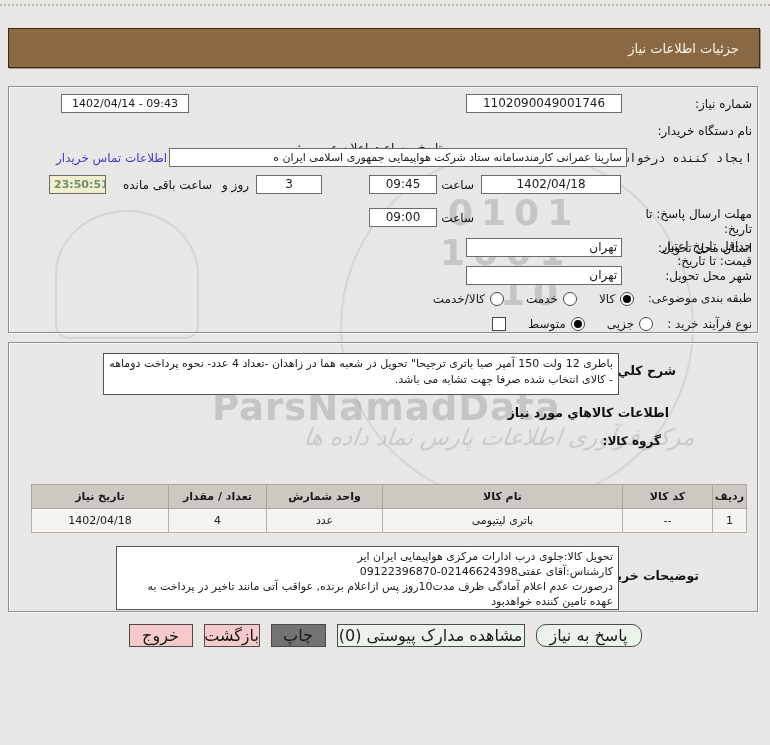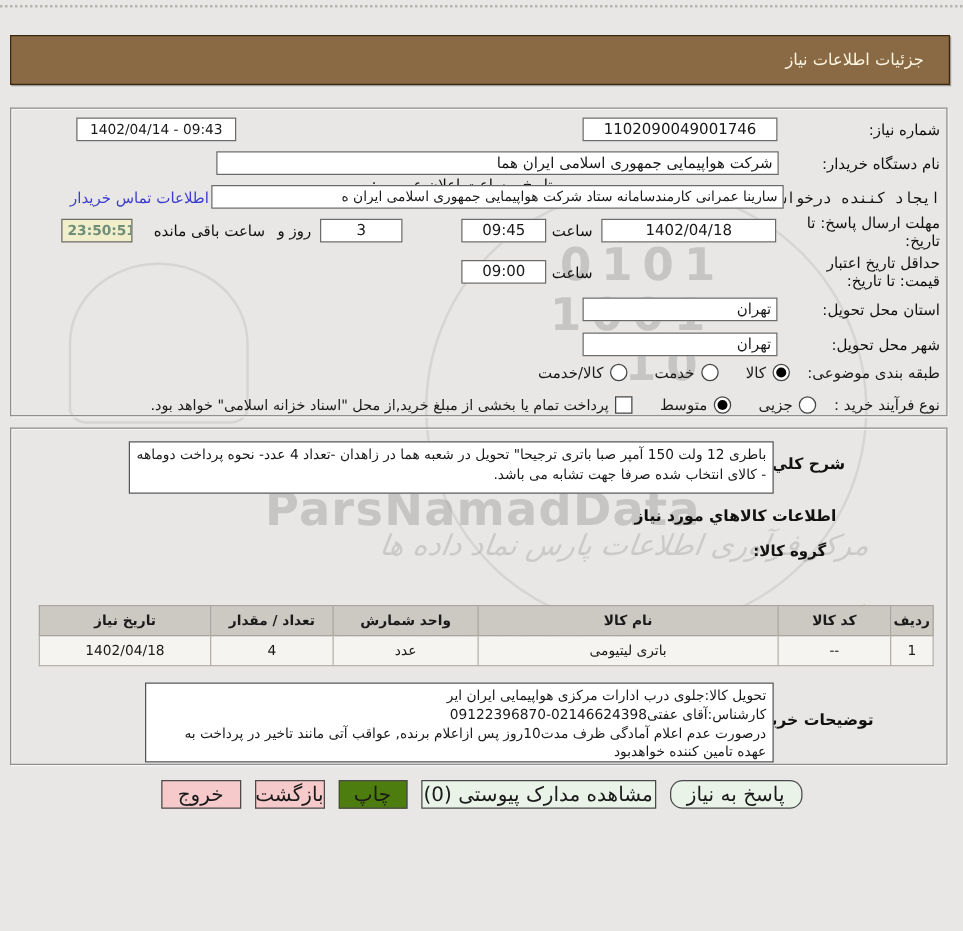--- a/index.html
+++ b/index.html
@@ -20,21 +20,21 @@
   .titlebar .t{color:#fcf6e3;font-size:13px;padding-right:20px;}
   
   .panel{
     position:absolute;box-sizing:border-box;
     border:1px solid #8f8f8f;box-shadow:inset 1px 1px 0 #f6f6f6,1px 1px 0 #f6f6f6;
     background:transparent;
   }
   #panel1{left:8px;top:86px;width:750px;height:247px;}
   #panel2{left:8px;top:342px;width:750px;height:270px;}
   .lbl{position:absolute;white-space:nowrap;color:#111;}
-  .lbl.wrap{white-space:normal;line-height:15px;text-align:right;}
+  .lbl.wrap{white-space:normal;line-height:15px;text-align:right;margin-top:36px;}
   .b{font-weight:bold;}
   .inp{
     position:absolute;background:#fff;border:1px solid #6b6b6b;box-sizing:border-box;
     height:19px;line-height:17px;font-size:12px;padding:0 4px;overflow:hidden;
     white-space:nowrap;text-align:right;z-index:2;
   }
   .num{direction:ltr;text-align:center;}
   .rem{background:#f0eecb;color:#6e8e79;font-weight:bold;}
   .link{position:absolute;color:#3a3ccd;cursor:pointer;white-space:nowrap;z-index:2;}
   .box{
@@ -64,21 +64,21 @@
   }
   .ltr{direction:ltr;}
   
   .btnrow{position:absolute;left:0;top:624px;width:770px;display:flex;justify-content:center;gap:11px;z-index:2;}
   .btn{
     height:23px;border:1px solid #4a4a4a;box-sizing:border-box;font-size:16px;
     display:flex;align-items:center;justify-content:center;white-space:nowrap;
     font-family:"DejaVu Sans",sans-serif;cursor:pointer;padding:0 10px;
   }
   .btn.green{background:#e9f3e8;}
-  .btn.pale{background:#4d7c0f;}
+  .btn.pale{background:#737373;}
   .btn.pink{background:#f6caca;}
   
   .wm{position:absolute;z-index:0;pointer-events:none;}
   .wm-circle{border:2px solid rgba(150,150,150,.22);border-radius:50%;}
   .wm-txt{color:rgba(150,150,150,.42);white-space:nowrap;}
 </style>
 </head>
 <body>
 
 <div class="wm wm-circle" style="left:340px;top:150px;width:350px;height:350px;"></div>
@@ -98,21 +98,20 @@
 </div>
 
 <div class="panel" id="panel1">
 
   <span class="lbl" style="right:5px;top:10px;">شماره نیاز:</span>
   <div class="inp num" style="left:457px;top:7px;width:156px;">1102090049001746</div>
   <span class="lbl" style="right:315px;top:10px;margin-top:44px;">تاریخ و ساعت اعلان عمومی:</span>
   <div class="inp num" style="left:52px;top:7px;width:128px;font-size:11px;">1402/04/14 - 09:43</div>
 
   <span class="lbl" style="right:5px;top:37px;">نام دستگاه خریدار:</span>
-  <div class="inp" style="left:164px;top:34px;width:450px;">شرکت هواپیمایی جمهوری اسلامی ایران هما</div>
 
   <span class="lbl" style="right:5px;top:64px;font-family:Liberation Mono, monospace;">ایجاد کننده درخواست:</span>
   <div class="inp" style="left:160px;top:61px;width:458px;font-size:11px;">سارینا عمرانی کارمندسامانه ستاد شرکت هواپیمایی جمهوری اسلامی ایران ه</div>
   <span class="link" style="left:47px;top:64px;">اطلاعات تماس خریدار</span>
 
   <span class="lbl wrap" style="right:5px;top:84px;width:108px;">مهلت ارسال پاسخ: تا تاریخ:</span>
   <div class="inp num" style="left:472px;top:88px;width:140px;">1402/04/18</div>
   <span class="lbl" style="right:283px;top:91px;">ساعت</span>
   <div class="inp num" style="left:360px;top:88px;width:68px;">09:45</div>
   <div class="inp num" style="left:247px;top:88px;width:66px;">3</div>
@@ -124,37 +123,36 @@
   <span class="lbl" style="right:283px;top:124px;">ساعت</span>
   <div class="inp num" style="left:360px;top:121px;width:68px;">09:00</div>
 
   <span class="lbl" style="right:5px;top:154px;">استان محل تحویل:</span>
   <div class="inp" style="left:457px;top:151px;width:156px;">تهران</div>
 
   <span class="lbl" style="right:5px;top:182px;">شهر محل تحویل:</span>
   <div class="inp" style="left:457px;top:179px;width:156px;">تهران</div>
 
   <div class="optrow" style="right:5px;top:204px;">
-    <span style="margin-left:14px;">طبقه بندی موضوعی:</span>
+    <span style="margin-left:14px;font-family:Liberation Serif, serif;">طبقه بندی موضوعی:</span>
     <span class="radio checked"></span>
     <span class="optlabel">کالا</span>
     <span class="radio"></span>
     <span class="optlabel">خدمت</span>
     <span class="radio"></span>
     <span class="optlabel">کالا/خدمت</span>
   </div>
 
   <div class="optrow" style="right:5px;top:230px;">
     <span style="margin-left:14px;">نوع فرآیند خرید :</span>
     <span class="radio"></span>
     <span class="optlabel">جزیی</span>
     <span class="radio checked"></span>
     <span class="optlabel">متوسط</span>
     <span class="chk"></span>
-    <span class="optlabel" style="font-size:11.5px;margin-left:0;">پرداخت تمام یا بخشی از مبلغ خرید,از محل "اسناد خزانه اسلامی" خواهد بود.</span>
   </div>
 </div>
 
 <div class="panel" id="panel2">
   <span class="lbl b" style="right:81px;top:20px;font-size:12.5px;">شرح کلي نیاز:</span>
   <div class="box" style="left:94px;top:10px;width:516px;height:42px;">باطری 12 ولت 150 آمپر صبا باتری ترجیحا" تحویل در شعبه هما در زاهدان -تعداد 4 عدد- نحوه پرداخت دوماهه
 - کالای انتخاب شده صرفا جهت تشابه می باشد.</div>
 
   <span class="lbl b" style="right:88px;top:62px;font-size:12.5px;">اطلاعات کالاهاي مورد نیاز</span>
 

